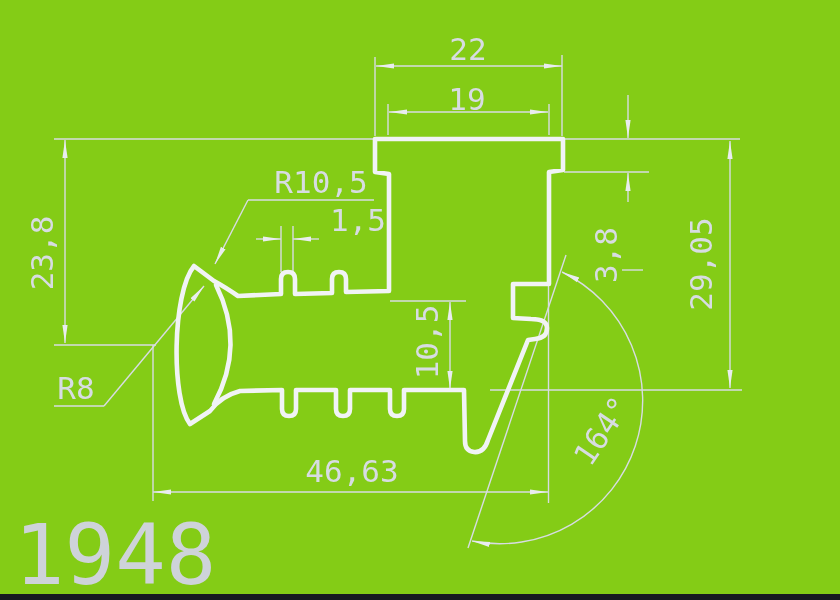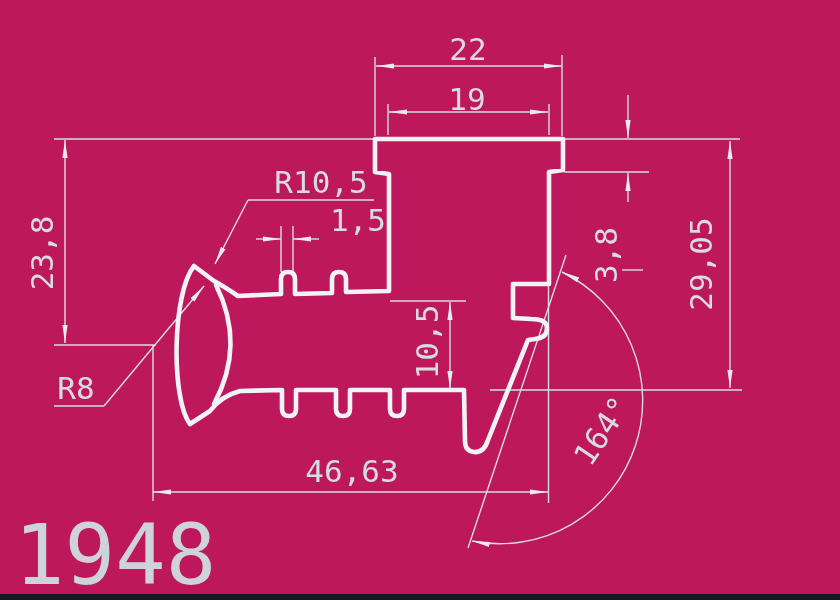--- a/index.html
+++ b/index.html
@@ -1,16 +1,16 @@
 <!DOCTYPE html>
 <html><head>
 <meta charset="utf-8">
 <style>
   html,body{margin:0;padding:0;background:#232831;}
-  .stage{position:relative;width:840px;height:600px;background:#be185d;overflow:hidden;
+  .stage{position:relative;width:840px;height:600px;background:#84cc16;overflow:hidden;
          font-family:"DejaVu Sans Mono","Liberation Mono",monospace;}
   svg{display:block}
   .thick{fill:none;stroke:#f1f3f5;stroke-width:4.6;stroke-linejoin:round;stroke-linecap:round;}
   .thin{fill:none;stroke:#d7dce2;stroke-width:1.4;stroke-linecap:butt;}
   .dimtxt{fill:#d7dce2;font-size:31px;letter-spacing:0px;}
   .bigtxt{fill:#ced3d9;font-size:84px;}
   text{font-family:"DejaVu Sans Mono","Liberation Mono",monospace;}
 </style>
 </head>
 <body>

